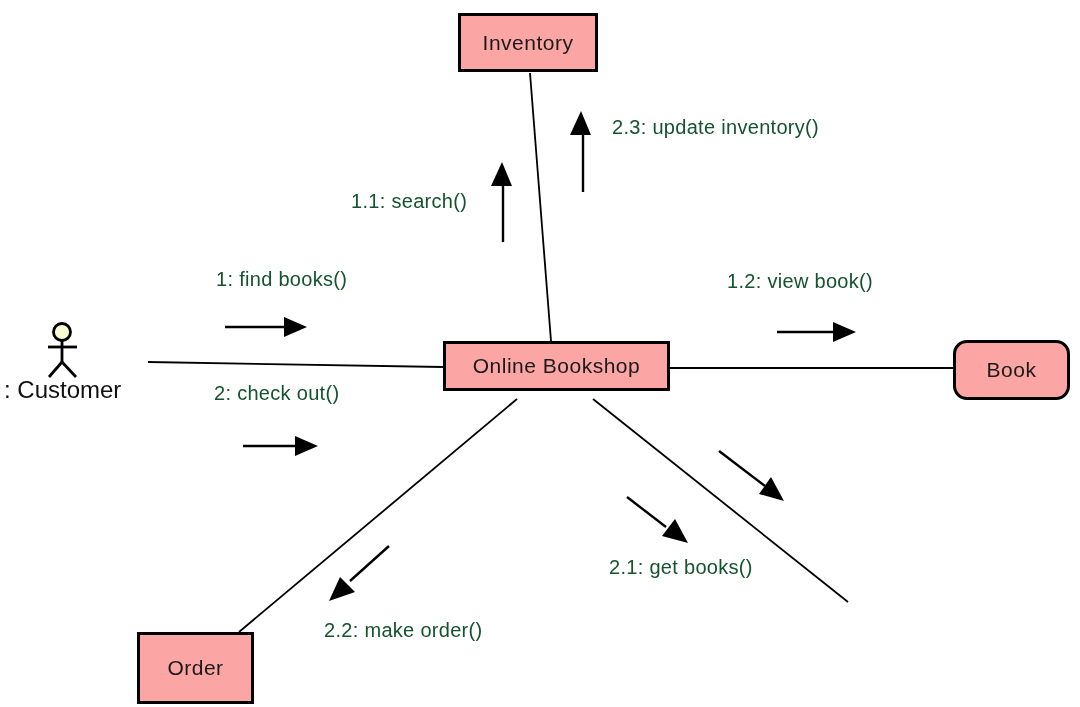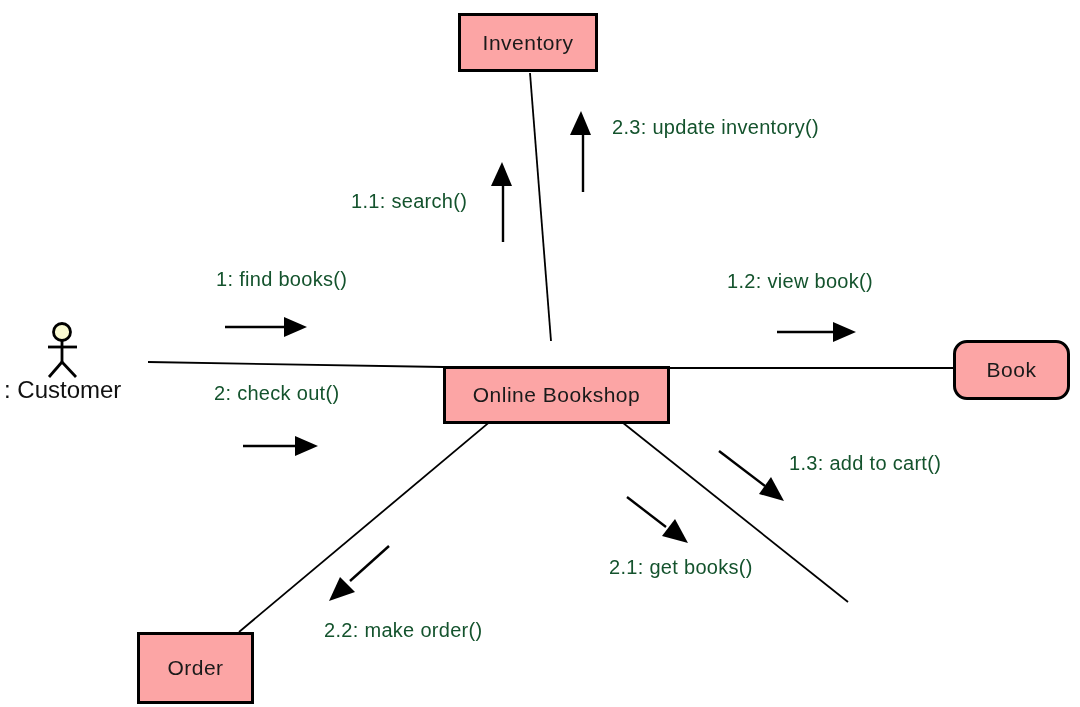--- a/index.html
+++ b/index.html
@@ -107,21 +107,21 @@
       <line x1="48" y1="347" x2="77" y2="347"></line>
       <line x1="62" y1="362" x2="49" y2="377"></line>
       <line x1="62" y1="362" x2="76" y2="377"></line>
     </g>
   </svg>
 
   <div class="node" style="left:458px; top:13px;  width:140px; height:59px;">
     <span>Inventory</span>
   </div>
 
-  <div class="node" style="left:443px; top:341px; width:227px; height:58px;margin-top:25px;">
+  <div class="node" style="left:443px; top:341px; width:227px; height:50px;">
     <span>Online Bookshop</span>
   </div>
 
   <div class="node" style="left:953px; top:340px; width:117px; height:60px;border-radius:14px;">
     <span>Book</span>
   </div>
 
 
   <div class="node" style="left:137px; top:632px; width:117px; height:72px;">
     <span>Order</span>
@@ -132,19 +132,18 @@
   <div class="msg-label" style="left:186px; top:268px;margin-left:30px;">1: find books()</div>
 
   <div class="msg-label" style="left:214px; top:382px;">2: check out()</div>
 
   <div class="msg-label" style="left:351px; top:190px;">1.1: search()</div>
 
   <div class="msg-label" style="left:612px; top:116px;">2.3: update inventory()</div>
 
   <div class="msg-label" style="left:727px; top:270px;">1.2: view book()</div>
 
-  <div class="msg-label" style="left:789px; top:452px;">1.3: add to cart()</div>
 
   <div class="msg-label" style="left:609px; top:556px;">2.1: get books()</div>
 
   <div class="msg-label" style="left:324px; top:619px;">2.2: make order()</div>
 
 </div>
 
 </body></html>

